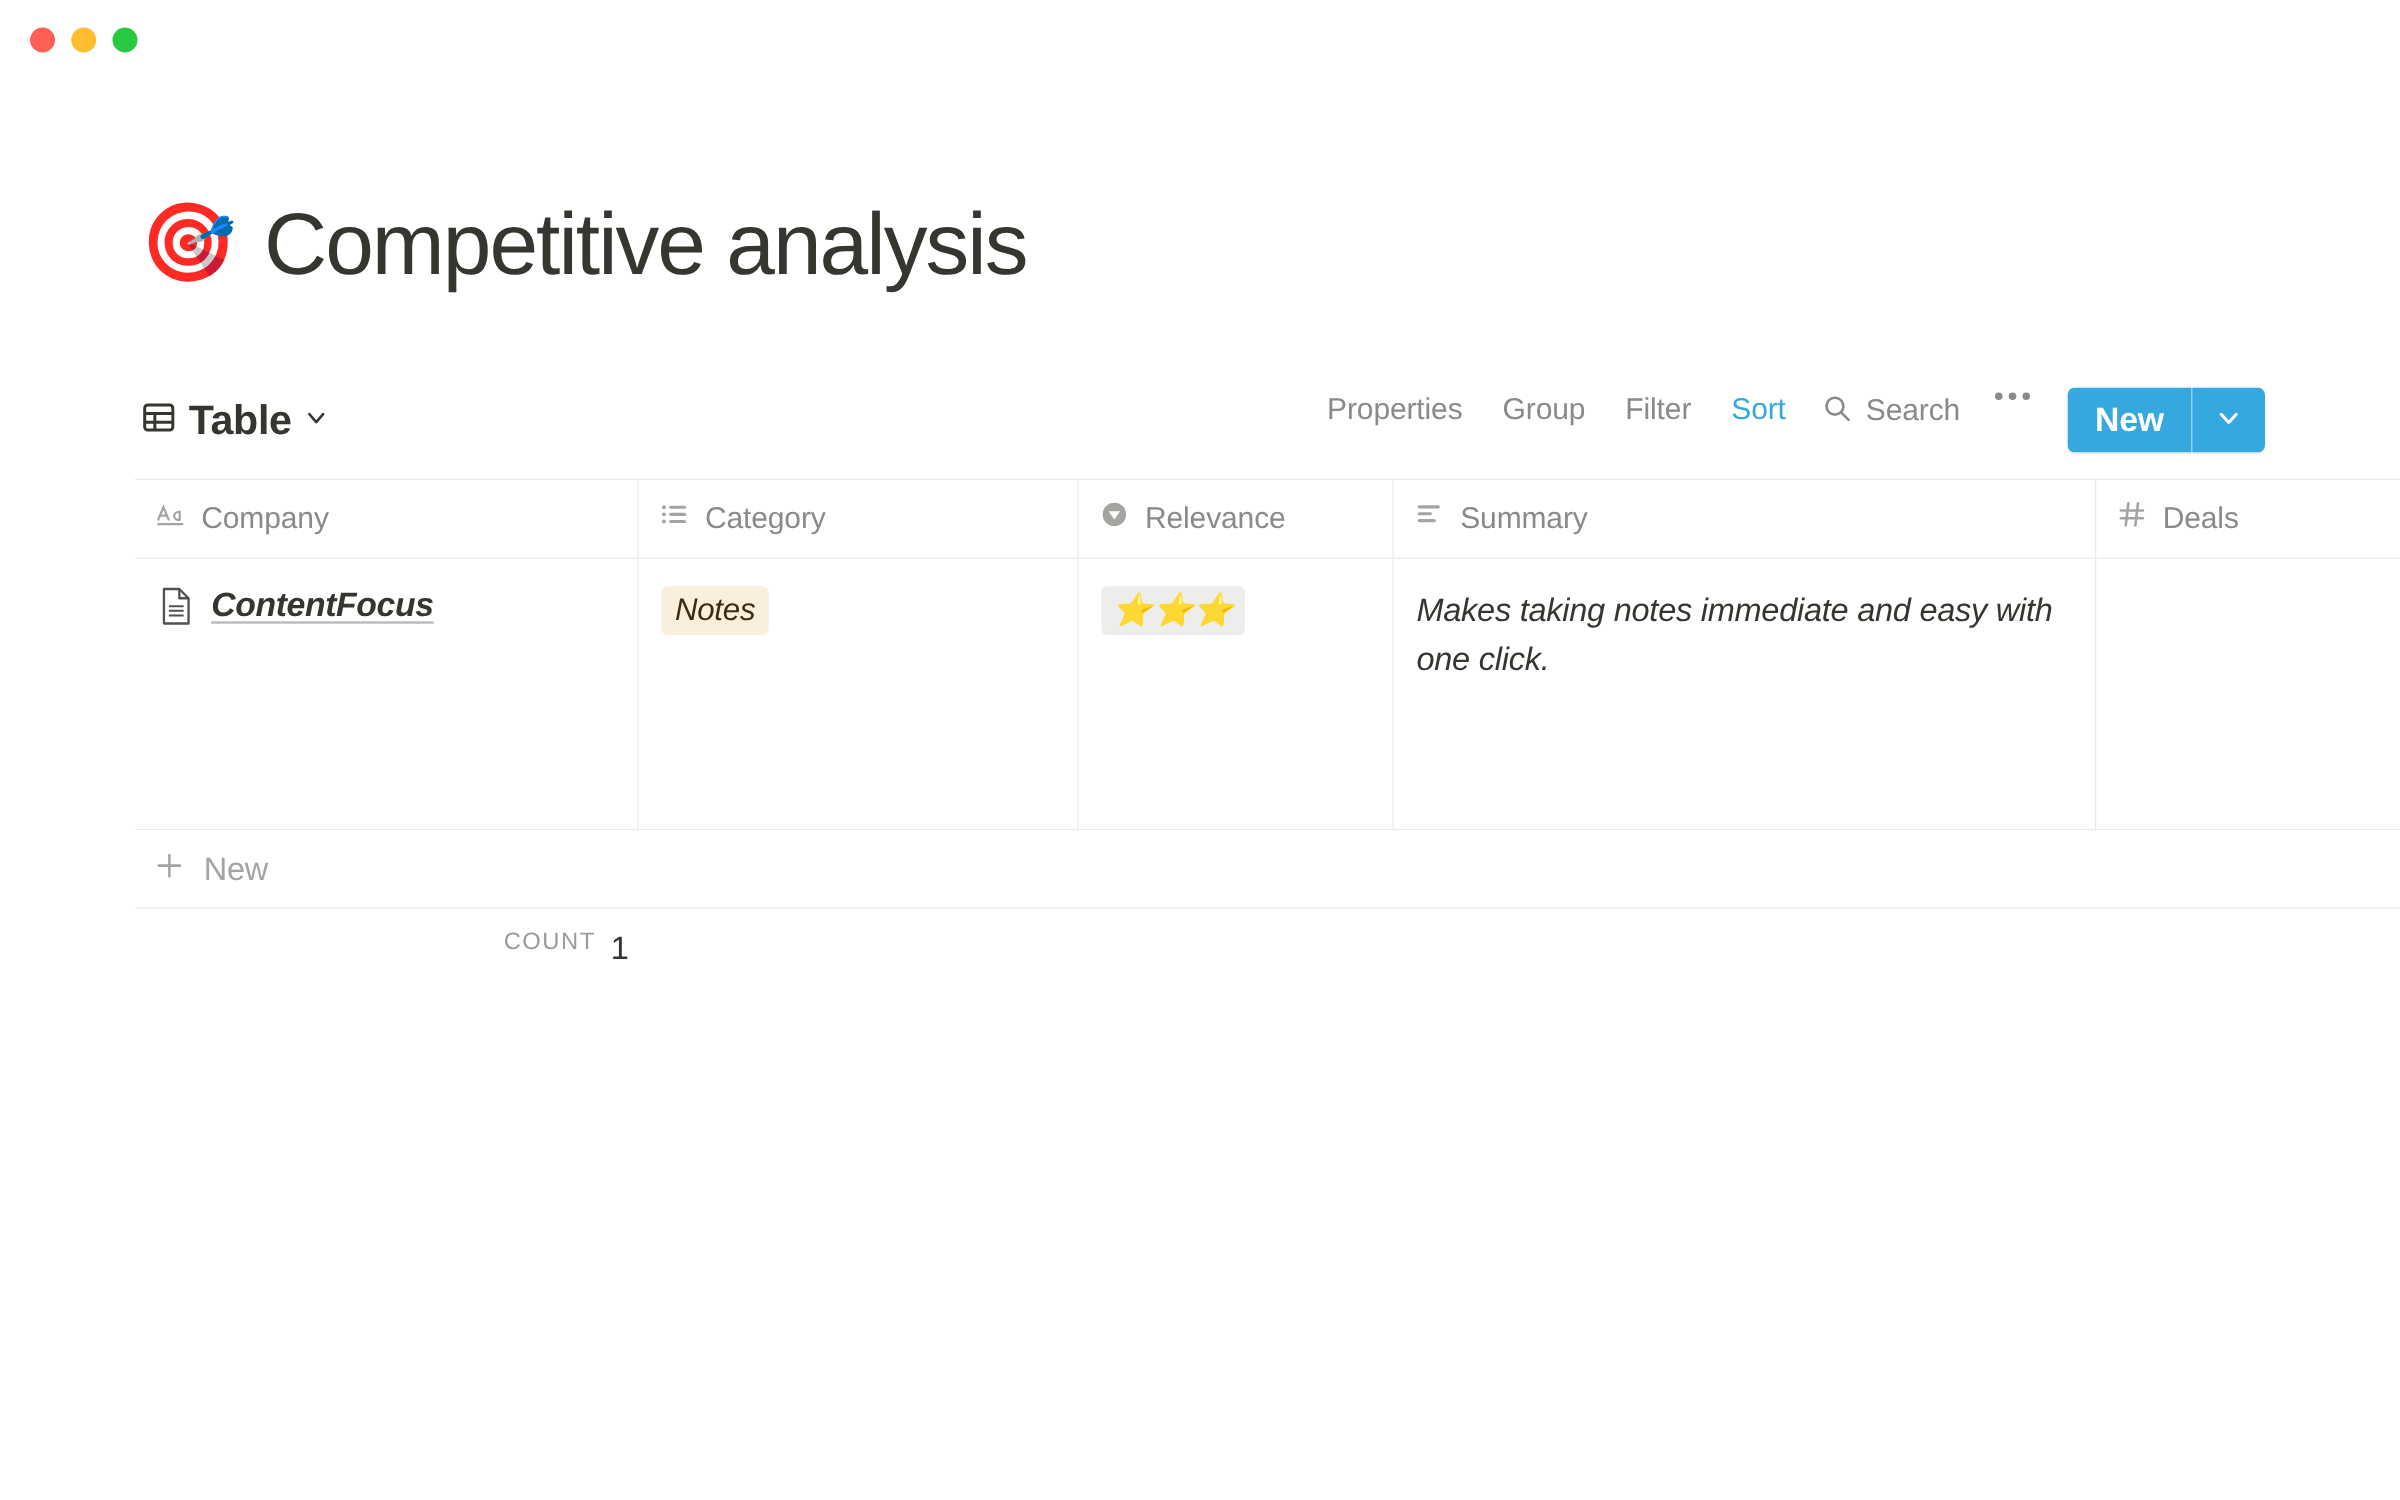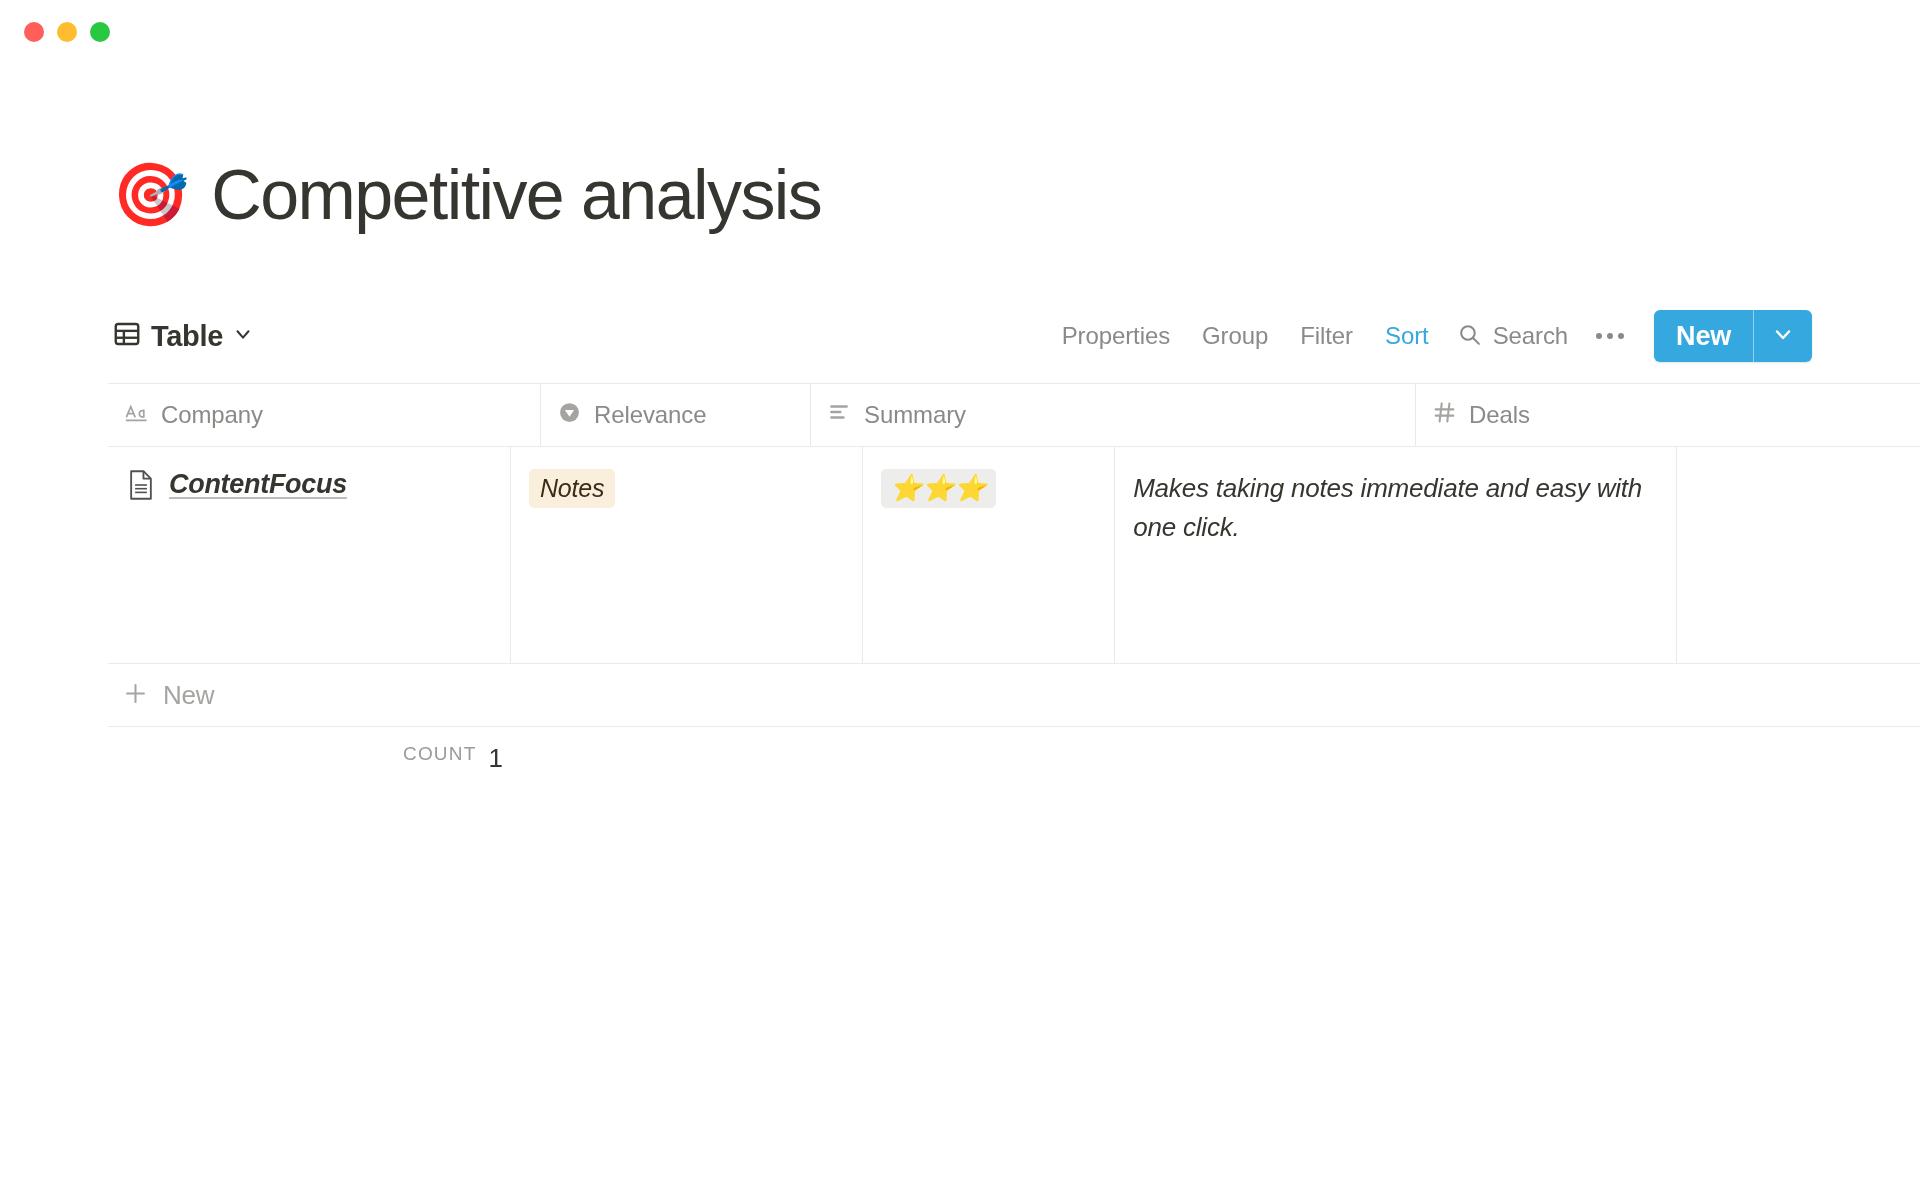--- a/index.html
+++ b/index.html
@@ -73,29 +73,29 @@
     display: flex;
     align-items: center;
   }
   .view-switcher {
     display: flex;
     align-items: center;
     gap: 9px;
     cursor: pointer;
   }
   .view-switcher .view-label {
-    font-size: 29px;
+    font-size: 33px;
     font-weight: bold;
     color: #37352f;
     letter-spacing: -0.3px;
   }
   .toolbar-spacer { flex: 1 1 auto; }
   .toolbar-right {
     display: flex;
-    align-items: center;
+    align-items: flex-start;
     gap: 0px;
   }
   .toolbar-btn {
     font-size: 24px;
     color: #8b8a87;
     padding: 4px 16px;
     cursor: pointer;
     white-space: nowrap;
     letter-spacing: -0.1px;
   }
@@ -370,20 +370,33 @@
         <span class="icn">
           <svg width="25" height="25" viewBox="0 0 24 24" fill="none" stroke="#a5a4a1" stroke-width="1.7" stroke-linecap="round">
             <path d="M2.5 16 L6.5 6.5 L10.5 16 M3.9 13 L9.1 13"></path>
             <path d="M19 10.5 a3 3 0 1 0 0 5.4 M19 9.8 L19 16.2"></path>
             <line x1="2.5" y1="19.5" x2="21" y2="19.5"></line>
           </svg>
         </span>
         <span>Company</span>
       </div>
 
+      <div class="th col-category">
+        <span class="icn">
+          <svg width="25" height="25" viewBox="0 0 24 24" fill="#a5a4a1">
+            <circle cx="4" cy="6.5" r="1.5"></circle>
+              <rect x="8" y="5.3" width="13" height="2.4" rx="1.2"></rect>
+            <circle cx="4" cy="12" r="1.5"></circle>
+              <rect x="8" y="10.8" width="13" height="2.4" rx="1.2"></rect>
+            <circle cx="4" cy="17.5" r="1.5"></circle>
+              <rect x="8" y="16.3" width="13" height="2.4" rx="1.2"></rect>
+          </svg>
+        </span>
+        <span>Category</span>
+      </div>
 
       <div class="th col-relevance">
         <span class="icn">
           <svg width="25" height="25" viewBox="0 0 24 24">
             <circle cx="12" cy="12" r="9" fill="#a5a4a1"></circle>
             <polygon points="7.6,9.6 16.4,9.6 12,16" fill="#ffffff"></polygon>
           </svg>
         </span>
         <span>Relevance</span>
       </div>

